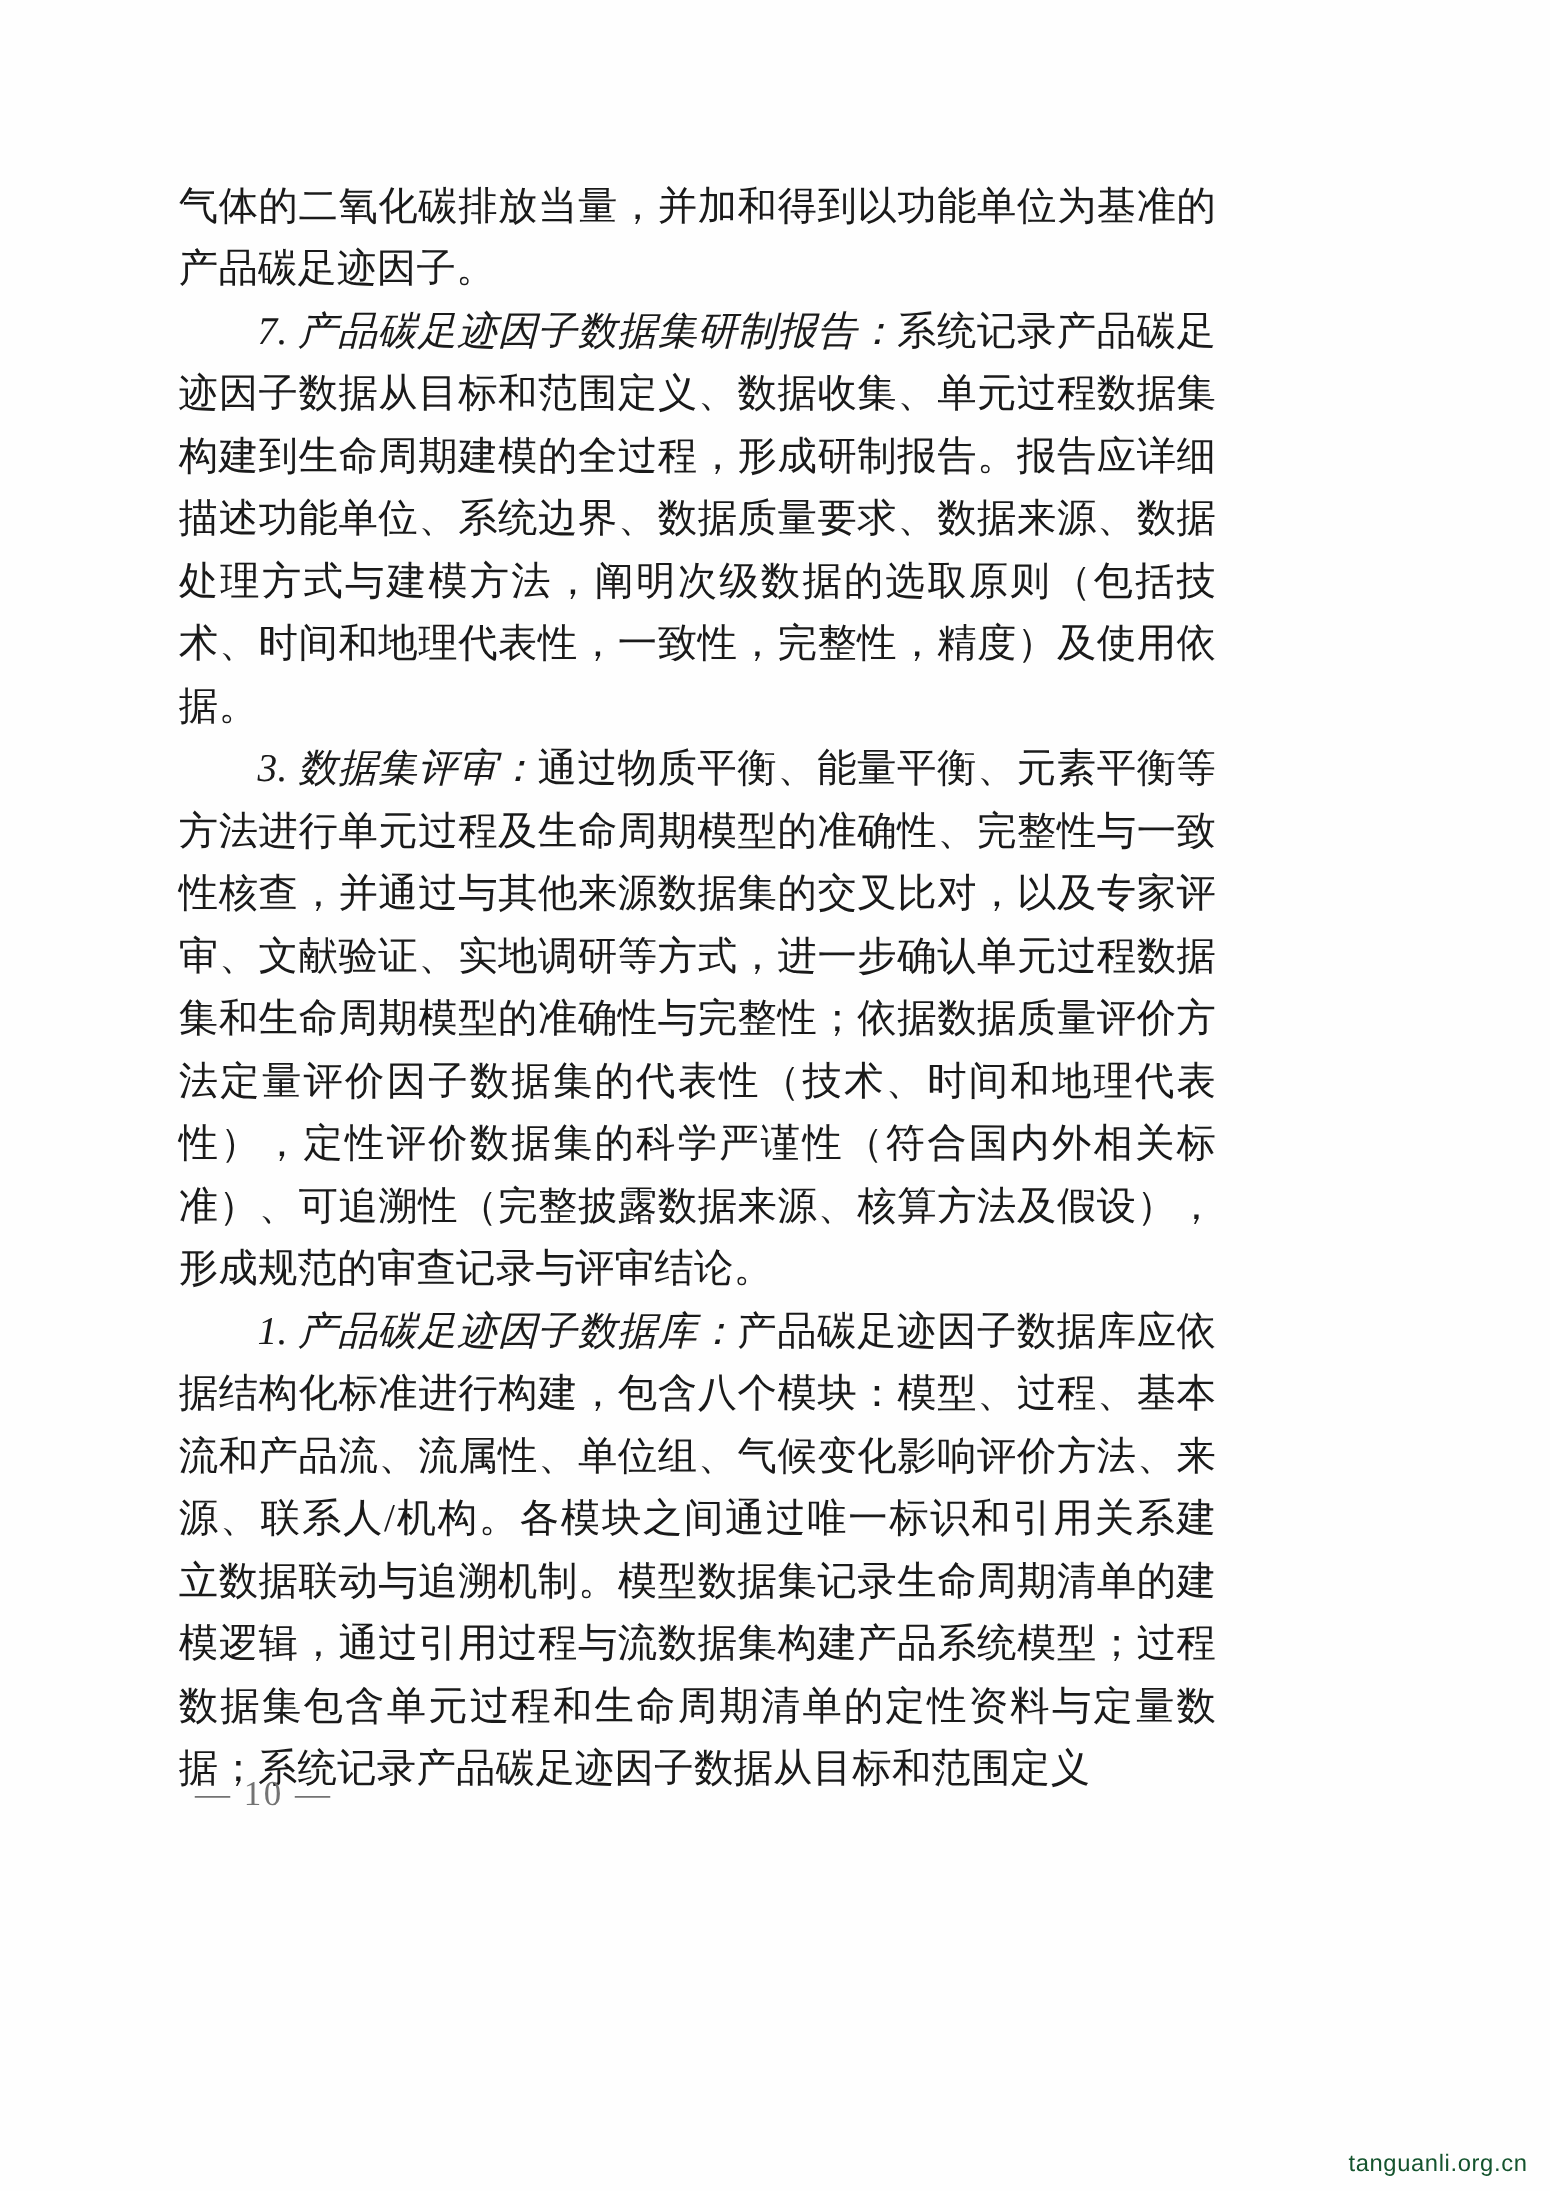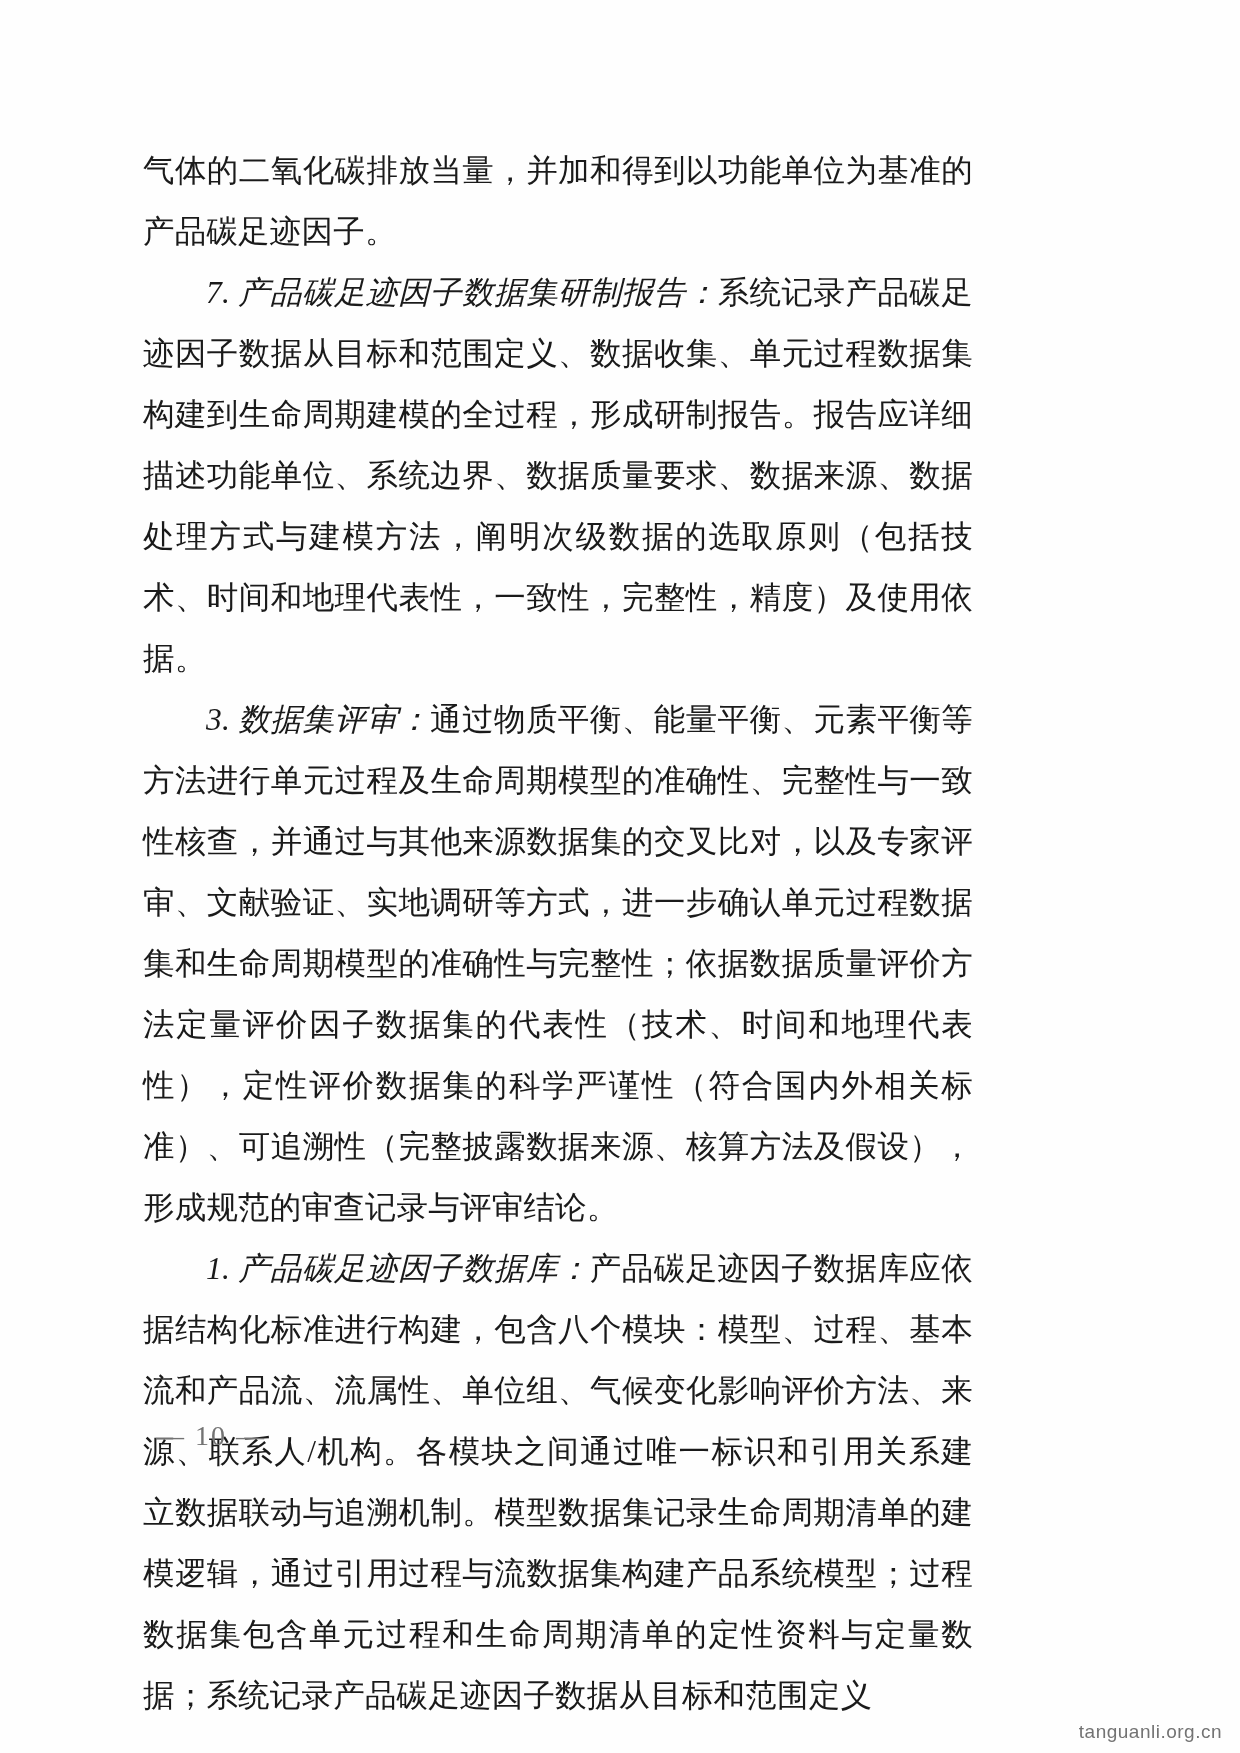--- a/index.html
+++ b/index.html
@@ -21,21 +21,21 @@
   }
   .content {
     position: absolute;
     left: 143px;
     top: 140px;
     width: 830px;
   }
   p.para {
     margin: 0 0 0 0;
     font-size: 31.5px;
-    line-height: 61px;
+    line-height: 50px;
     text-align: justify;
     text-justify: inter-ideograph;
     letter-spacing: 0.2px;
   }
   p.indent {
     text-indent: 63px;
   }
   .lead {
     font-weight: normal;
     font-style: italic;
@@ -49,21 +49,21 @@
     font-size: 28px;
     letter-spacing: 2px;
     color: #737373;
     font-family: "Liberation Serif", "DejaVu Serif", serif;
   }
   .watermark {
     position: absolute;
     right: 18px;
     bottom: 10px;
     font-size: 19px;
-    color: #737373;
+    color: #14532d;
     font-family: "Liberation Sans", sans-serif;
     letter-spacing: 0.5px;
   }
 </style>
 </head>
 <body>
 
 <div class="page">
 
   <div class="content">

